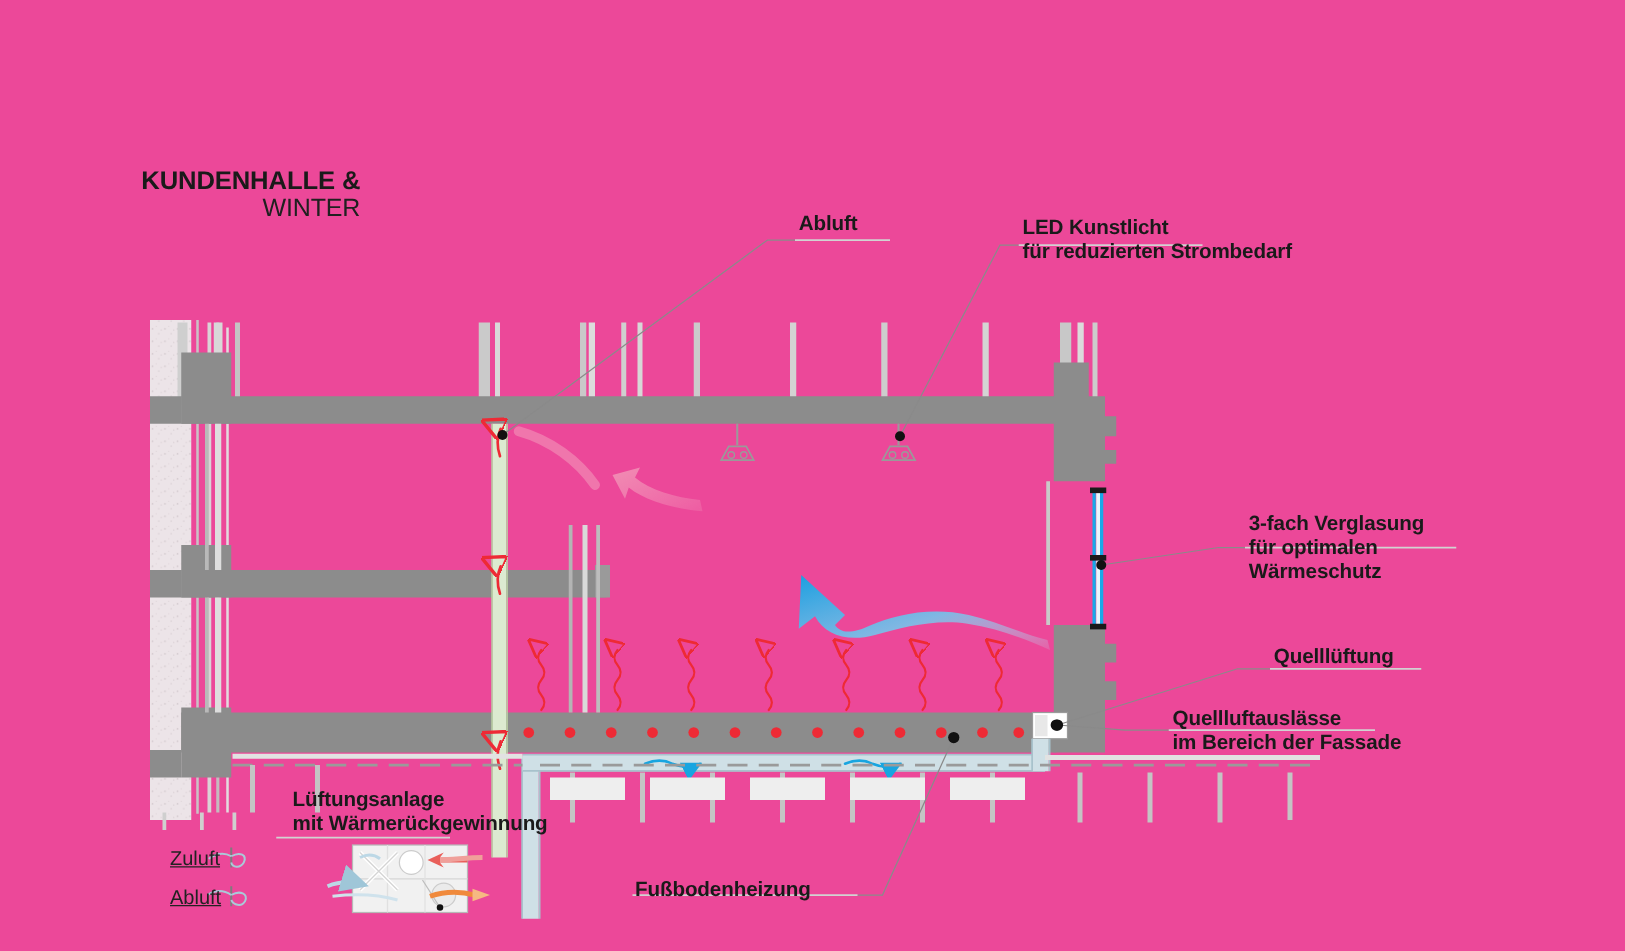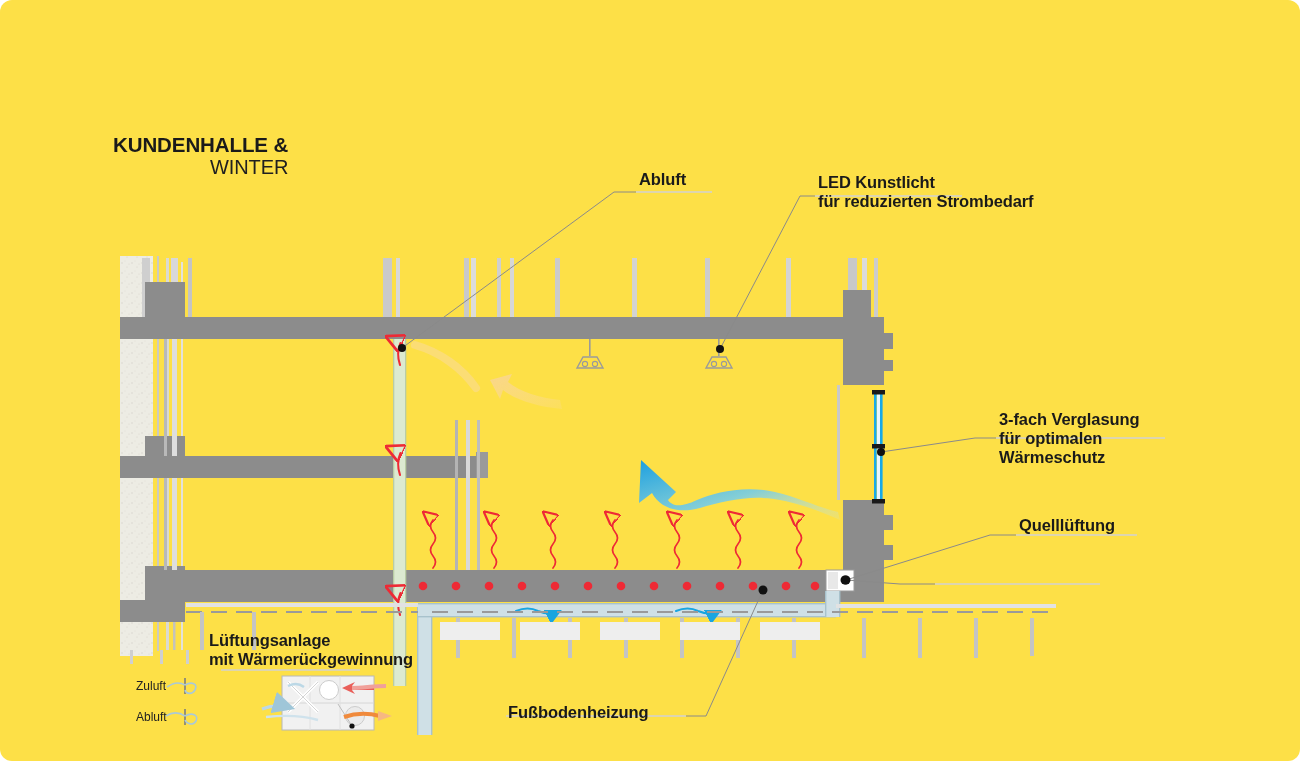--- a/index.html
+++ b/index.html
@@ -1,23 +1,23 @@
 <!DOCTYPE html>
 <html><head>
 <meta charset="utf-8">
 <style>
   html,body{margin:0;padding:0;background:#ffffff;}
   body{width:1300px;height:761px;font-family:"Liberation Sans",sans-serif;position:relative;overflow:hidden;}
-  #stage{position:relative;width:1300px;height:761px;background:#fde047;border-radius:12px;}
+  #stage{position:relative;width:1300px;height:761px;background:#ec4899;}
   svg#scene{position:absolute;left:0;top:0;width:1300px;height:761px;}
   .ttl{position:absolute;font-weight:bold;color:#1a1a1a;}
   .lbl{position:absolute;color:#1a1a1a;white-space:nowrap;}
   .lbl-b{font-weight:bold;font-size:16.5px;letter-spacing:-0.1px;}
   .lbl-n{font-weight:bold;font-size:16.5px;letter-spacing:-0.1px;}
-  .lbl-s{font-weight:normal;font-size:12px;color:#222;}
+  .lbl-s{font-weight:normal;font-size:16px;color:#222;text-decoration:underline;}
   #title-block{left:113px;top:134px;}
   #title-block .t1{font-size:20.5px;font-weight:bold;line-height:21.5px;letter-spacing:-0.1px;}
   #title-block .t2{font-size:20px;font-weight:normal;line-height:23px;letter-spacing:-0.1px;color:#202020;text-align:right;}
 </style>
 </head>
 <body>
 
 <div id="stage">
 
 <svg id="scene" viewBox="0 0 1300 761">
@@ -347,22 +347,26 @@
 </div>
 
 <div class="lbl" style="left:999px;top:410px;">
   <div class="lbl-b">3-fach Verglasung</div>
   <div class="lbl-n">für optimalen</div>
   <div class="lbl-n">Wärmeschutz</div>
 </div>
 
 <div class="lbl lbl-b" style="left:1019px;top:516px;">Quelllüftung</div>
 
-
-<div class="lbl" style="left:209px;top:631px;">
+<div class="lbl" style="left:938px;top:566px;">
+  <div class="lbl-b">Quellluftauslässe</div>
+  <div class="lbl-n">im Bereich der Fassade</div>
+</div>
+
+<div class="lbl" style="left:234px;top:631px;">
   <div class="lbl-b">Lüftungsanlage</div>
   <div class="lbl-n">mit Wärmerückgewinnung</div>
 </div>
 
 <div class="lbl lbl-b" style="left:508px;top:703px;">Fußbodenheizung</div>
 
 <div class="lbl lbl-s" style="left:136px;top:679px;">Zuluft</div>
 <div class="lbl lbl-s" style="left:136px;top:710px;">Abluft</div>
 
 </div>

